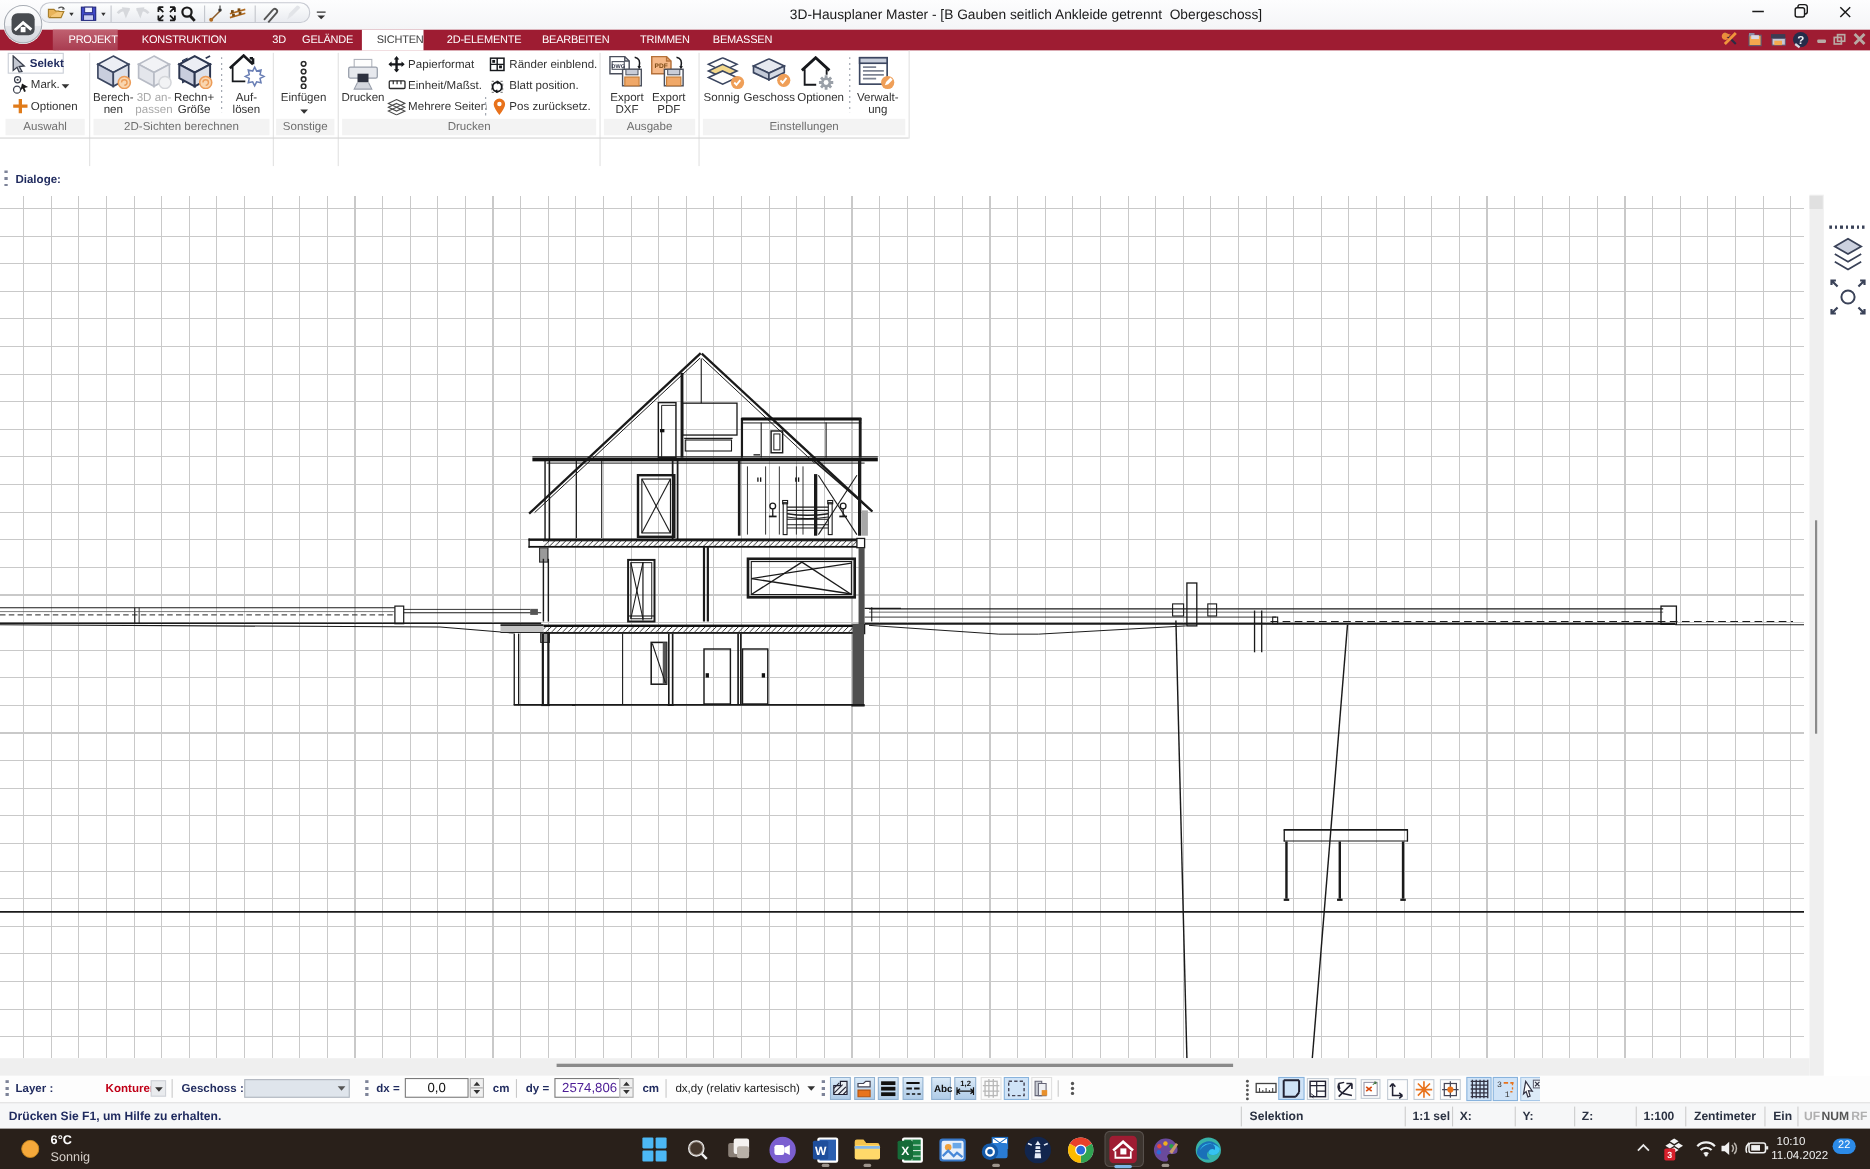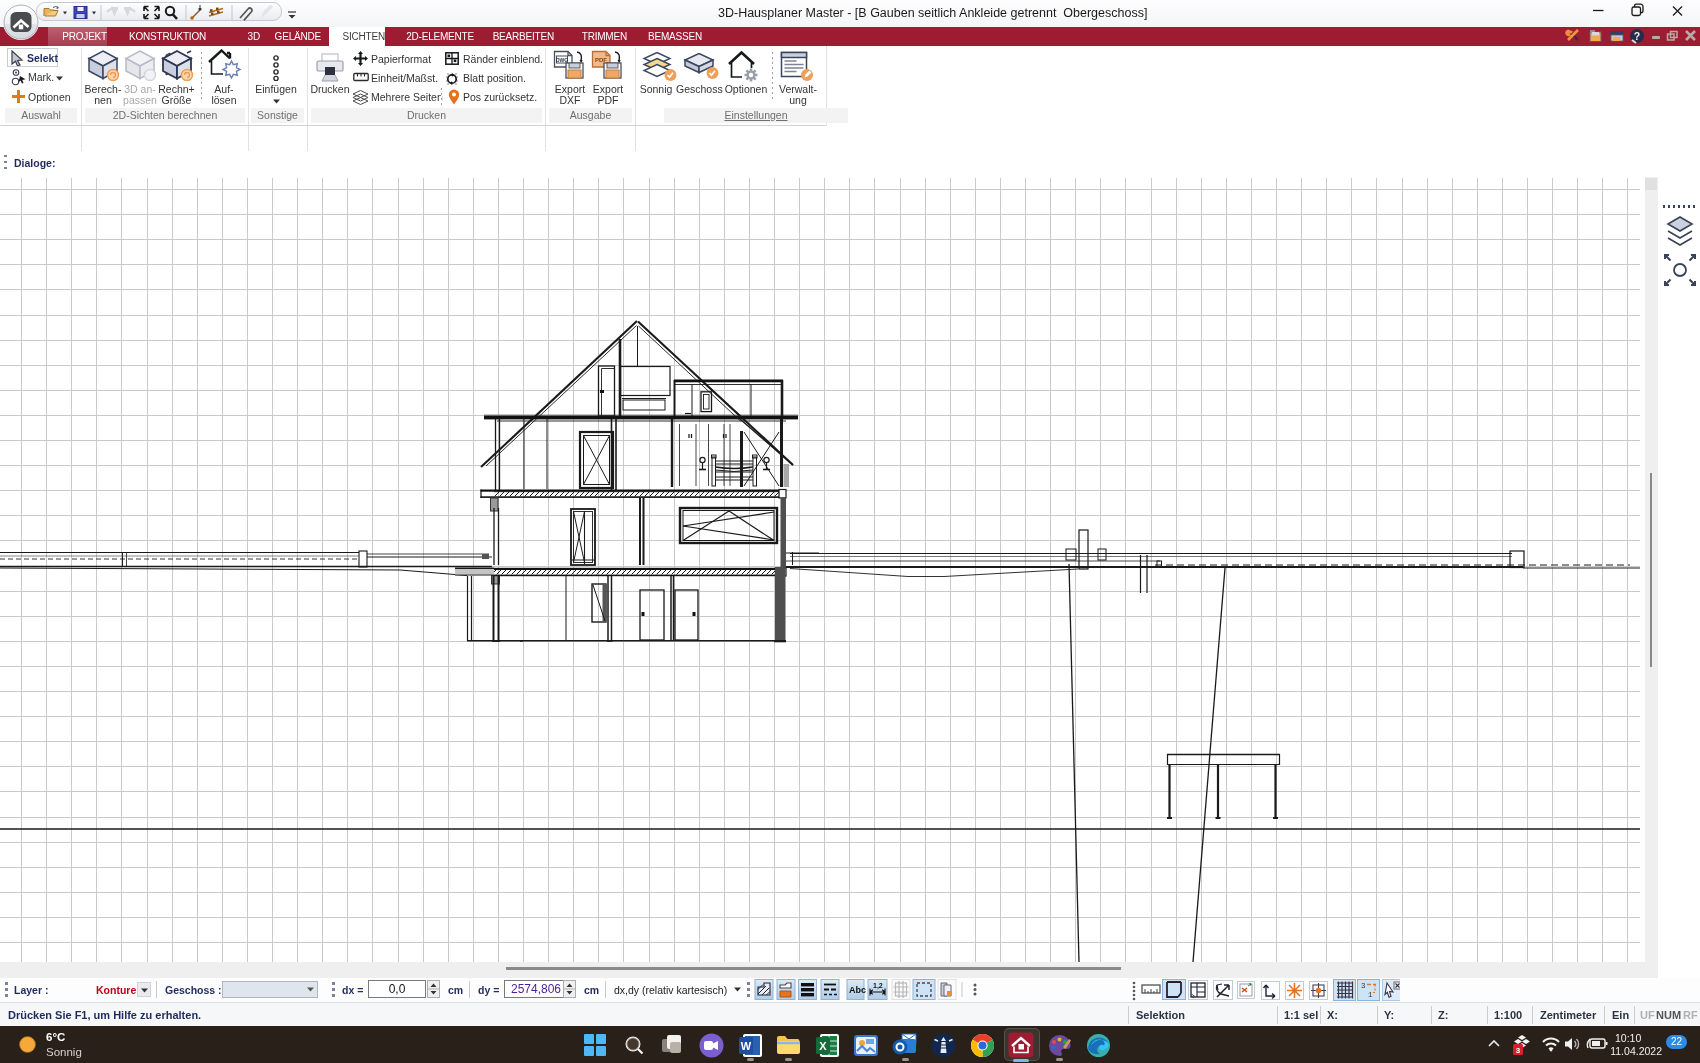--- a/index.html
+++ b/index.html
@@ -167,21 +167,21 @@
   <div class="gsep" style="left:248px;"></div>
   <div class="gsep" style="left:307px;"></div>
   <div class="gsep" style="left:545px;"></div>
   <div class="gsep" style="left:635px;"></div>
   <div class="gsep" style="left:826px;top:0;height:80px;"></div>
   <div class="glabel" style="left:5px;width:72px;">Auswahl</div>
   <div class="glabel" style="left:85px;width:160px;">2D-Sichten berechnen</div>
   <div class="glabel" style="left:251px;width:53px;">Sonstige</div>
   <div class="glabel" style="left:311px;width:231px;">Drucken</div>
   <div class="glabel" style="left:549px;width:83px;">Ausgabe</div>
-  <div class="glabel" style="left:664px;width:184px;text-decoration:underline;">Einstellungen</div>
+  <div class="glabel" style="left:639px;width:184px;">Einstellungen</div>
 
   <div class="abs" style="left:7px;top:2px;width:51px;height:19px;border:1px solid #c9ced6;background:#fff;"></div>
   <svg class="abs" style="left:10px;top:4px;" width="15" height="16" viewBox="0 0 15 16">
         <path d="M2 1 L12 10 L7.5 10.5 L10 15 L7.5 15.8 L5.5 11.2 L2 14 Z" fill="#c3c7d1" stroke="#3a3f4c" stroke-width="1.2"></path>
       </svg>
   <div class="rtxt navy" style="left:27px;top:6px;">Selekt</div>
   <svg class="abs" style="left:11px;top:23px;" width="16" height="17" viewBox="0 0 16 17">
         <circle cx="5" cy="3.5" r="2.8" fill="none" stroke="#3a3f4c" stroke-width="1.1"></circle>
         <circle cx="5" cy="3.5" r="1" fill="#3a3f4c"></circle>
         <circle cx="4.5" cy="12.5" r="3.2" fill="none" stroke="#3a3f4c" stroke-width="1.1"></circle>

